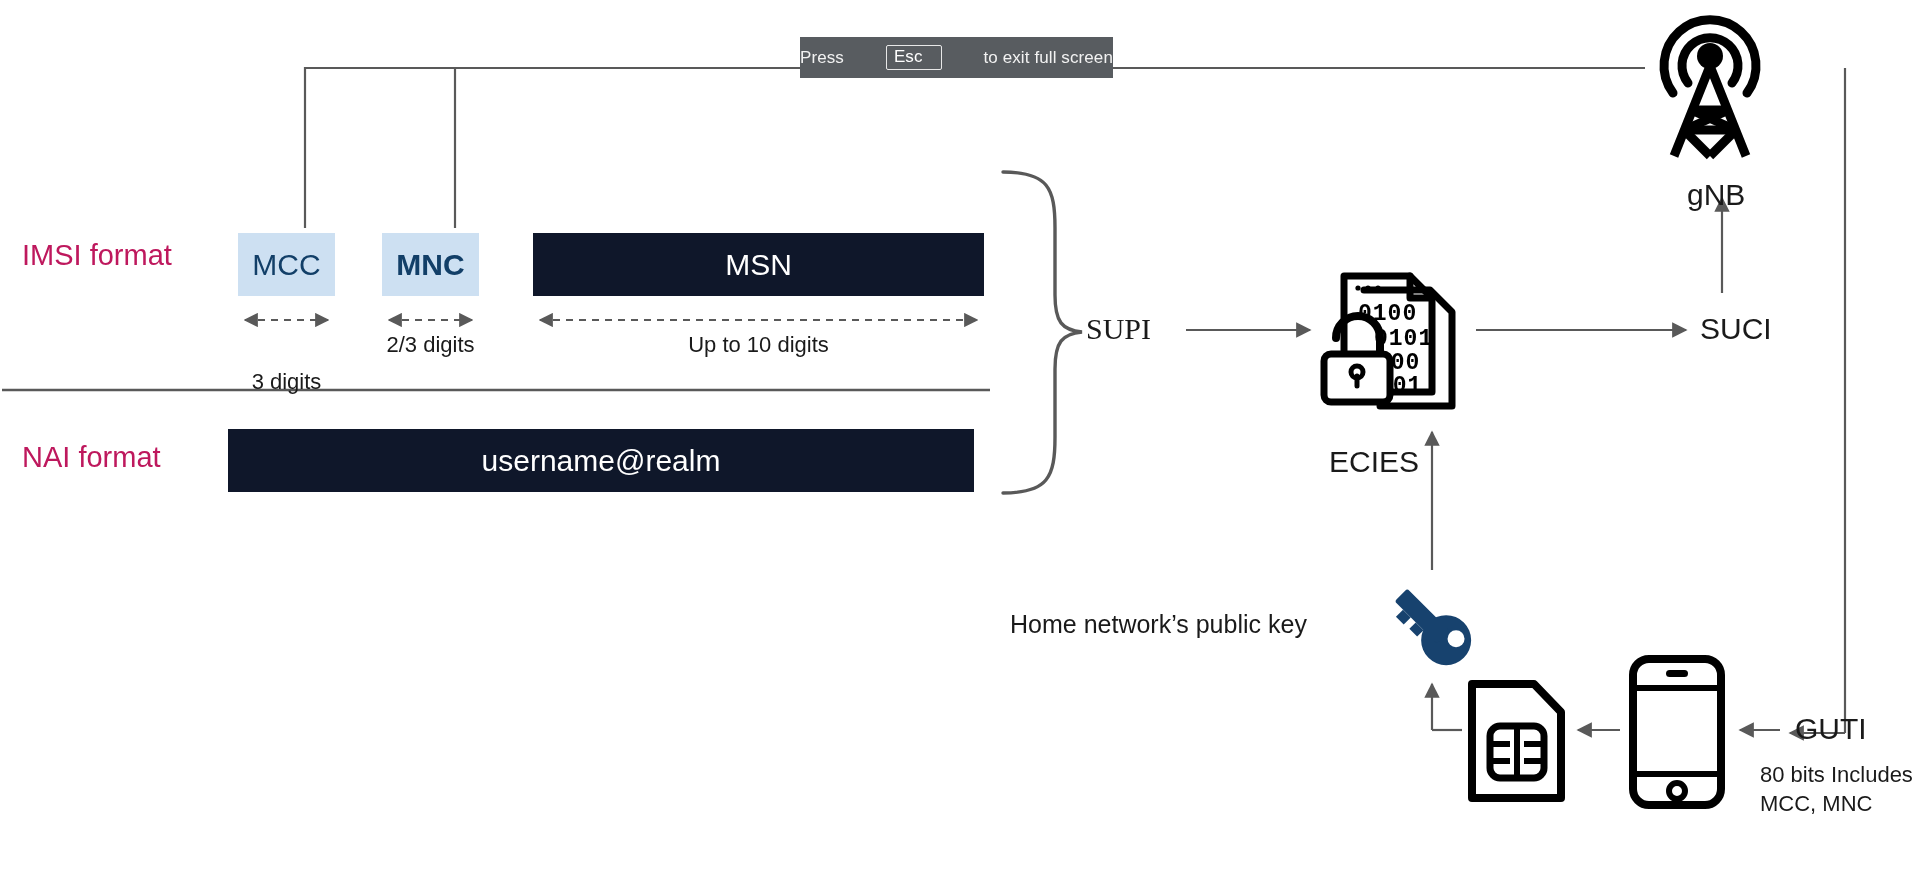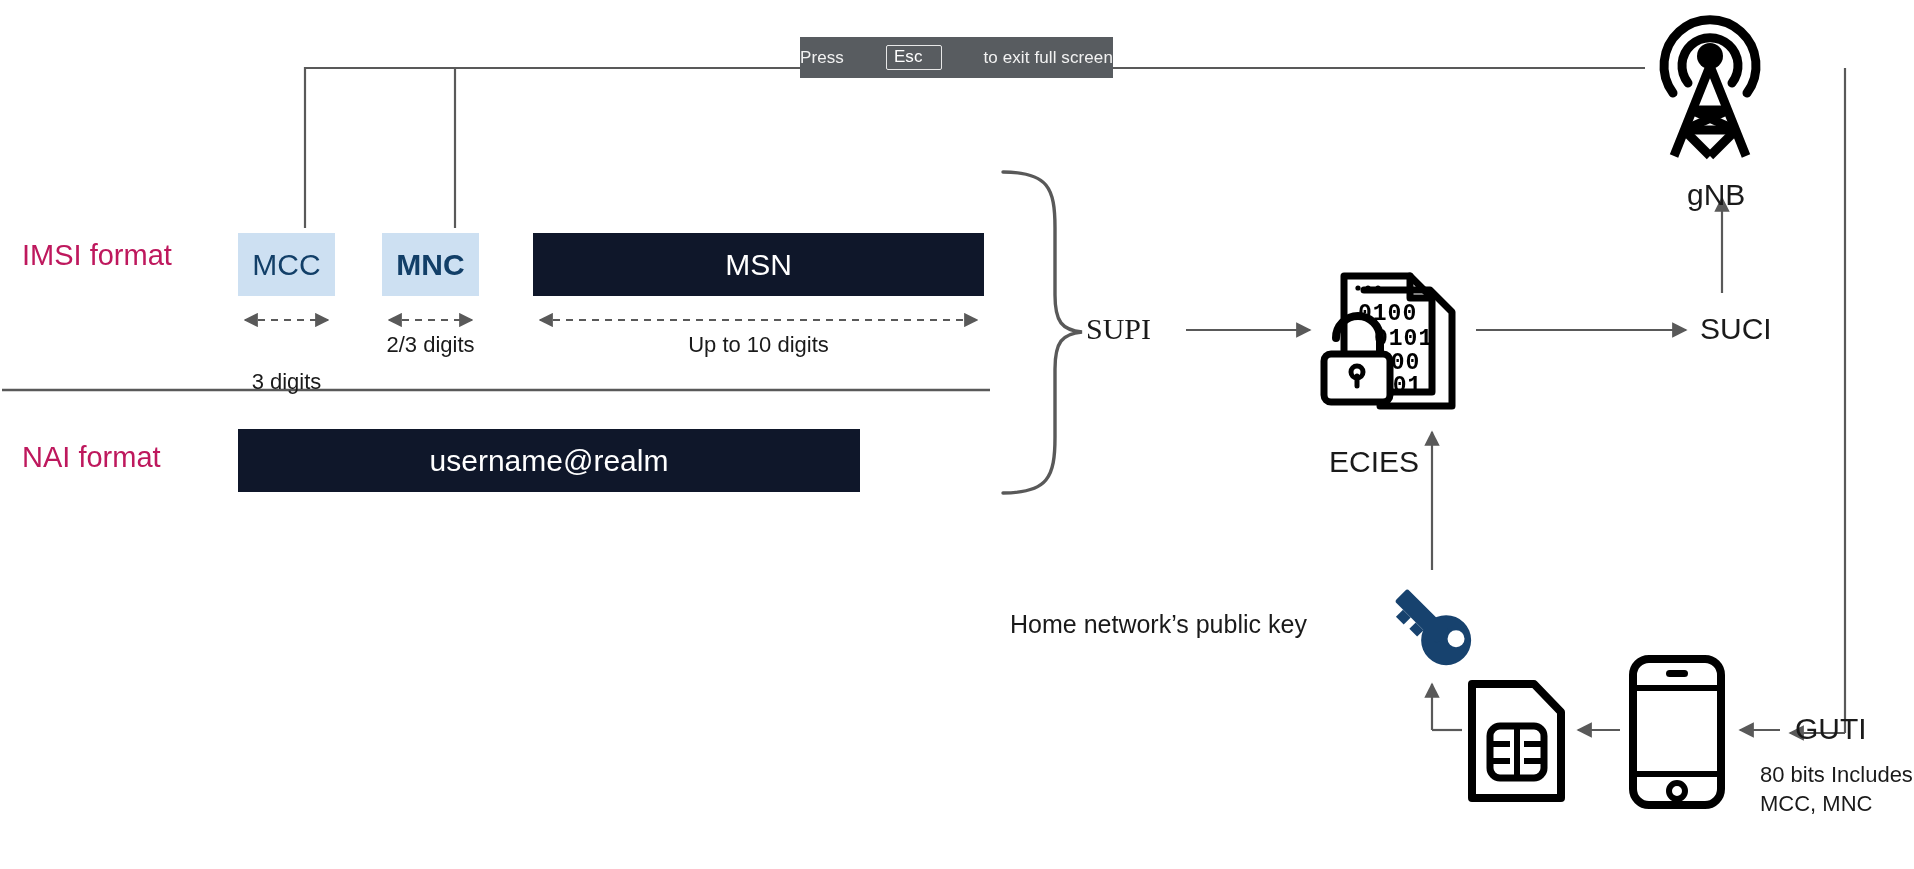--- a/index.html
+++ b/index.html
@@ -56,21 +56,21 @@
     font-size: 30px;
     white-space: nowrap;
     margin-top: 8px;
   }
   .seg-light { background: #cde0f2; color: #123f68; }
   .seg-dark  { background: #0f172a; color: #ffffff; }
 
   #seg-mcc { left: 238px; top: 225px; width: 97px;  height: 63px; }
   #seg-mnc { left: 382px; top: 225px; width: 97px;  height: 63px; font-weight: bold; }
   #seg-msn { left: 533px; top: 225px; width: 451px; height: 63px; }
-  #seg-nai { left: 238px; top: 421px; width: 622px; height: 63px; }
+  #seg-nai { left: 228px; top: 421px; width: 746px; height: 63px; }
 
   
   .digits {
     position: absolute;
     font-size: 22px;
     color: #1a1a1a;
     text-align: center;
     white-space: nowrap;
   }
   #digits-mcc { left: 238px; top: 332px; width: 97px; margin-top: 37px; }

